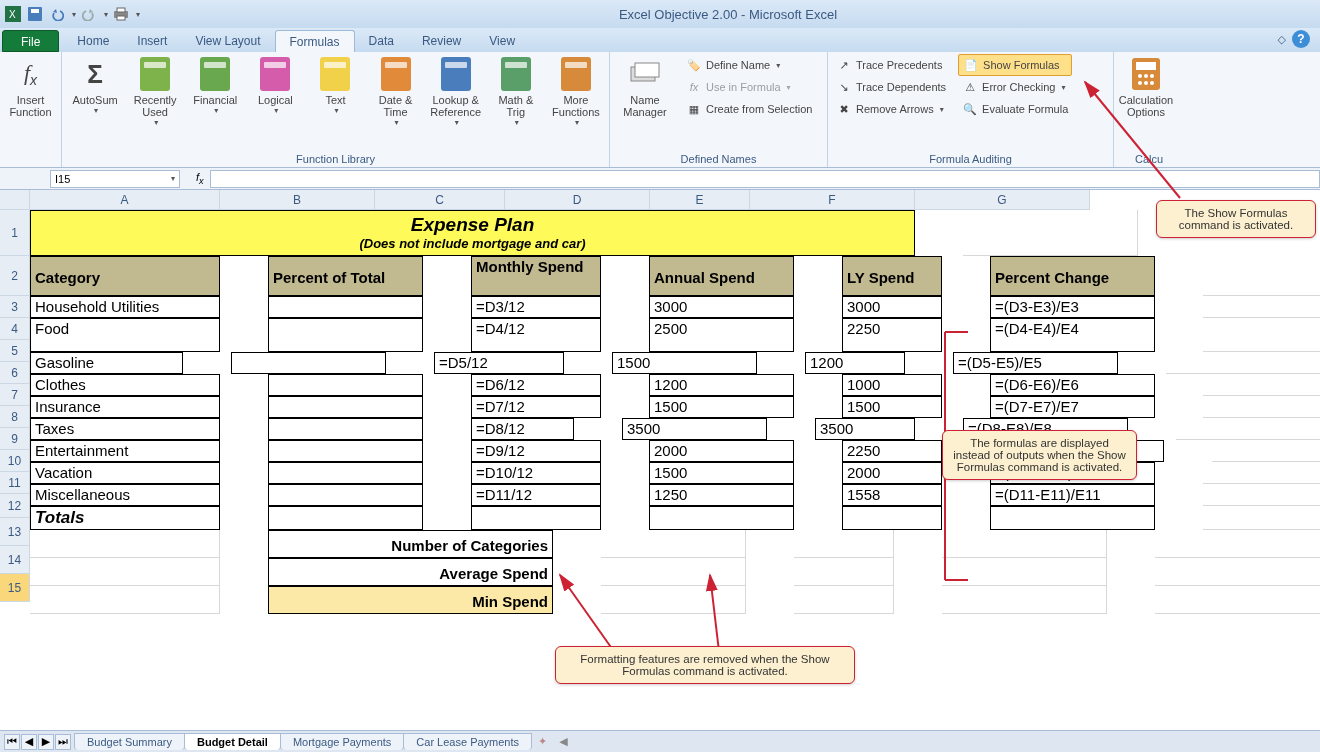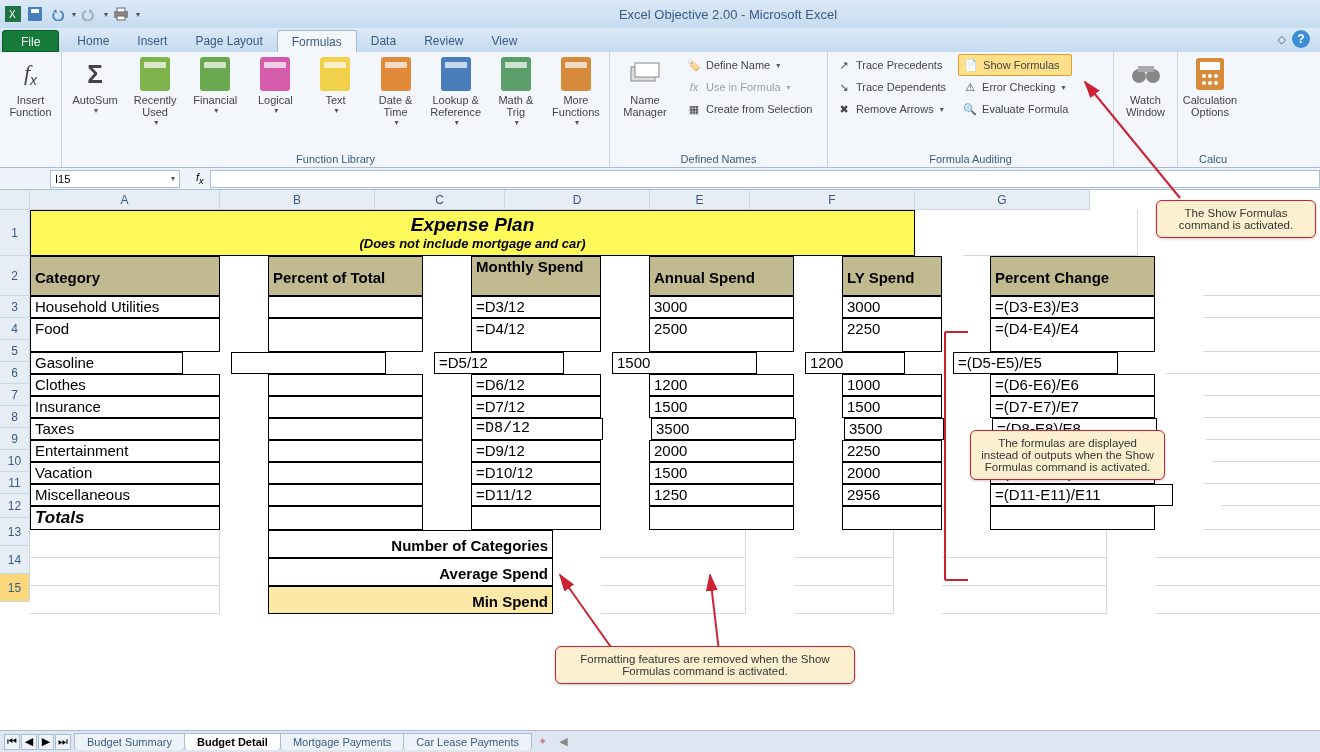--- a/index.html
+++ b/index.html
@@ -102,21 +102,21 @@
     <span class="dd-arrow">▾</span>
   </div>
   <div class="title-text">Excel Objective 2.00 - Microsoft Excel</div>
 </div>
 
 <div class="tabs-bar">
   <div class="file-tab">File</div>
   <div id="tab-container" style="display: flex;">
       <div class="tab">Home</div>
       <div class="tab">Insert</div>
-      <div class="tab">Page Layout</div>
+      <div class="tab">View Layout</div>
       <div class="tab active">Formulas</div>
       <div class="tab">Data</div>
       <div class="tab">Review</div>
       <div class="tab">View</div>
     </div>
   <div class="help-icons">
     <span style="color:#3b5a82;font-size:11px;cursor:pointer">◇</span>
     <span style="width:18px;height:18px;background:#3d8ed6;color:#fff;border-radius:50%;display:flex;align-items:center;justify-content:center;font-size:12px;font-weight:bold;cursor:pointer">?</span>
   </div>
 </div>
@@ -262,35 +262,20 @@
           </div>
         <div class="small-btn">
             <span class="small-btn-icon">🔍</span>
             <span>Evaluate Formula</span>
           </div>
       </div>
     </div>
     <div class="ribbon-group-label">Formula Auditing</div>
   </div>
 
-  <div class="ribbon-group" style="width:64px">
-    <div class="ribbon-group-body">
-      <div class="big-btn">
-          <div class="big-btn-icon">
-            <svg width="32" height="28">
-              <circle cx="9" cy="16" r="7" fill="#888"></circle>
-              <circle cx="23" cy="16" r="7" fill="#888"></circle>
-              <rect x="8" y="6" width="16" height="6" fill="#aaa"></rect>
-            </svg>
-          </div>
-          <span>Watch Window</span>
-        </div>
-    </div>
-    <div class="ribbon-group-label"></div>
-  </div>
 
   <div class="ribbon-group" style="width:70px;border-right:none">
     <div class="ribbon-group-body">
       <div class="big-btn">
           <div class="big-btn-icon">
             <svg width="28" height="32">
               <rect width="28" height="32" fill="#d68a3a" rx="3"></rect>
               <rect x="4" y="4" width="20" height="8" fill="#fff"></rect>
               <circle cx="8" cy="18" r="2" fill="#fff"></circle>
               <circle cx="14" cy="18" r="2" fill="#fff"></circle>
@@ -402,21 +387,21 @@
         <div class="cell data-cell-b" style="width: 155px;"></div>
         <div class="cell data-cell-b" style="width: 130px;">=D7/12</div>
         <div class="cell data-cell-b" style="width: 145px;">1500</div>
         <div class="cell data-cell-b" style="width: 100px;">1500</div>
         <div class="cell data-cell-b" style="width: 165px;">=(D7-E7)/E7</div>
         <div class="cell " style="width: 175px;"></div>
       </div>
       <div class="grid-row" style="height: 22px;">
         <div class="cell data-cell-b" style="width: 190px;">Taxes</div>
         <div class="cell data-cell-b" style="width: 155px;"></div>
-        <div class="cell data-cell-b" style="width: 132px; font-family: Liberation Mono, monospace;">=D8/12</div>
+        <div class="cell data-cell-b" style="width: 103px;">=D8/12</div>
         <div class="cell data-cell-b" style="width: 145px;">3500</div>
         <div class="cell data-cell-b" style="width: 100px;">3500</div>
         <div class="cell data-cell-b" style="width: 165px;">=(D8-E8)/E8</div>
         <div class="cell " style="width: 175px;"></div>
       </div>
       <div class="grid-row" style="height: 22px;">
         <div class="cell data-cell-b" style="width: 190px;">Entertainment</div>
         <div class="cell data-cell-b" style="width: 155px;"></div>
         <div class="cell data-cell-b" style="width: 130px;">=D9/12</div>
         <div class="cell data-cell-b" style="width: 145px;">2000</div>
@@ -431,22 +416,22 @@
         <div class="cell data-cell-b" style="width: 145px;">1500</div>
         <div class="cell data-cell-b" style="width: 100px;">2000</div>
         <div class="cell data-cell-b" style="width: 165px;">=(D10-E10)/E10</div>
         <div class="cell " style="width: 175px;"></div>
       </div>
       <div class="grid-row" style="height: 22px;">
         <div class="cell data-cell-b" style="width: 190px;">Miscellaneous</div>
         <div class="cell data-cell-b" style="width: 155px;"></div>
         <div class="cell data-cell-b" style="width: 130px;">=D11/12</div>
         <div class="cell data-cell-b" style="width: 145px;">1250</div>
-        <div class="cell data-cell-b" style="width: 100px;">2956</div>
-        <div class="cell data-cell-b" style="width: 183px;">=(D11-E11)/E11</div>
+        <div class="cell data-cell-b" style="width: 100px;">1558</div>
+        <div class="cell data-cell-b" style="width: 165px;">=(D11-E11)/E11</div>
         <div class="cell " style="width: 175px;"></div>
       </div>
       <div class="grid-row" style="height: 24px;">
         <div class="cell totals-cell" style="width: 190px;">Totals</div>
         <div class="cell data-cell-b" style="width: 155px;"></div>
         <div class="cell data-cell-b" style="width: 130px;"></div>
         <div class="cell data-cell-b" style="width: 145px;"></div>
         <div class="cell data-cell-b" style="width: 100px;"></div>
         <div class="cell data-cell-b" style="width: 165px;"></div>
         <div class="cell " style="width: 175px;"></div>
@@ -473,21 +458,21 @@
         <div class="cell " style="width: 145px;"></div>
         <div class="cell " style="width: 100px;"></div>
         <div class="cell " style="width: 165px;"></div>
         <div class="cell " style="width: 175px;"></div>
       </div>
     </div>
 
   <div class="callout" style="right:4px; top:10px; width:160px">
     <span>The Show Formulas command is activated.</span>
   </div>
-  <div class="callout" style="left:970px; top:240px; width:195px">
+  <div class="callout" style="left:942px; top:240px; width:195px">
     <span>The formulas are displayed instead of outputs when the Show Formulas command is activated.</span>
   </div>
   <div class="callout" style="left:555px; top:456px; width:300px">
     <span>Formatting features are removed when the Show Formulas command is activated.</span>
   </div>
 
   <svg style="position:absolute;left:0;top:-190px;width:1320px;height:730px;pointer-events:none;z-index:40">
     <defs>
         <marker id="ah" markerWidth="10" markerHeight="10" refX="8" refY="3" orient="auto">
           <path d="M0,0 L0,6 L9,3 z" fill="#c23"></path>

